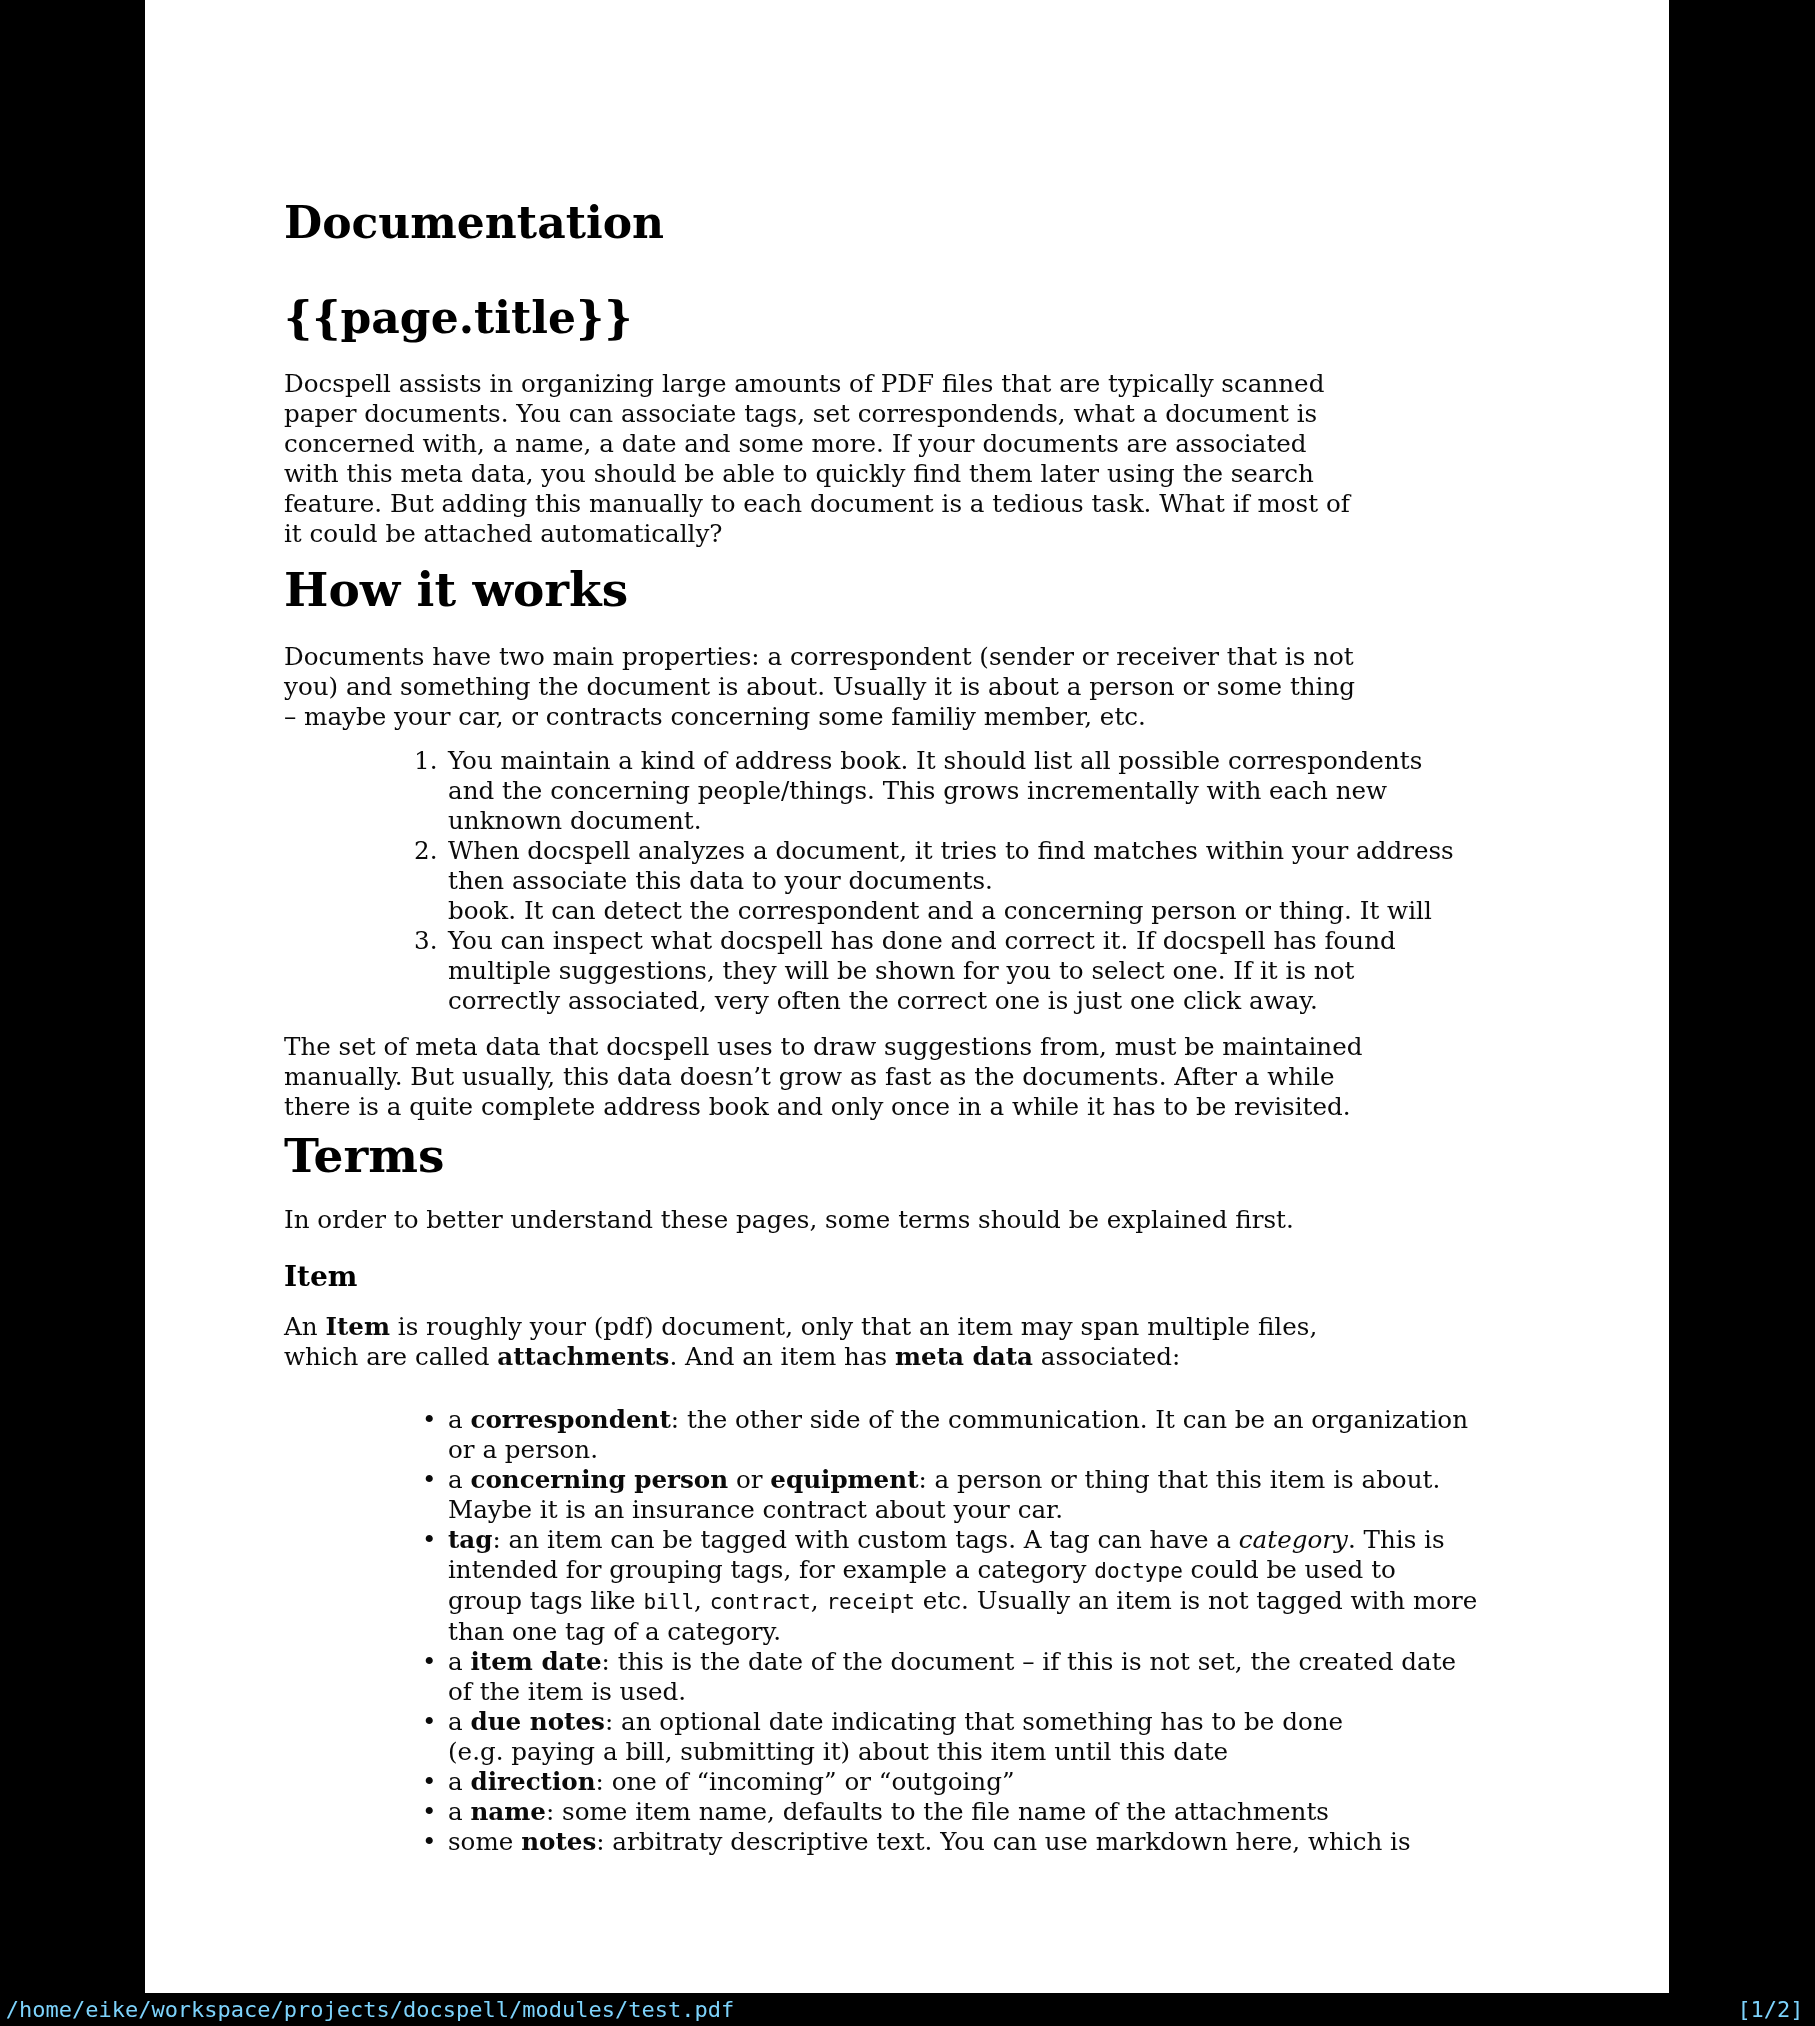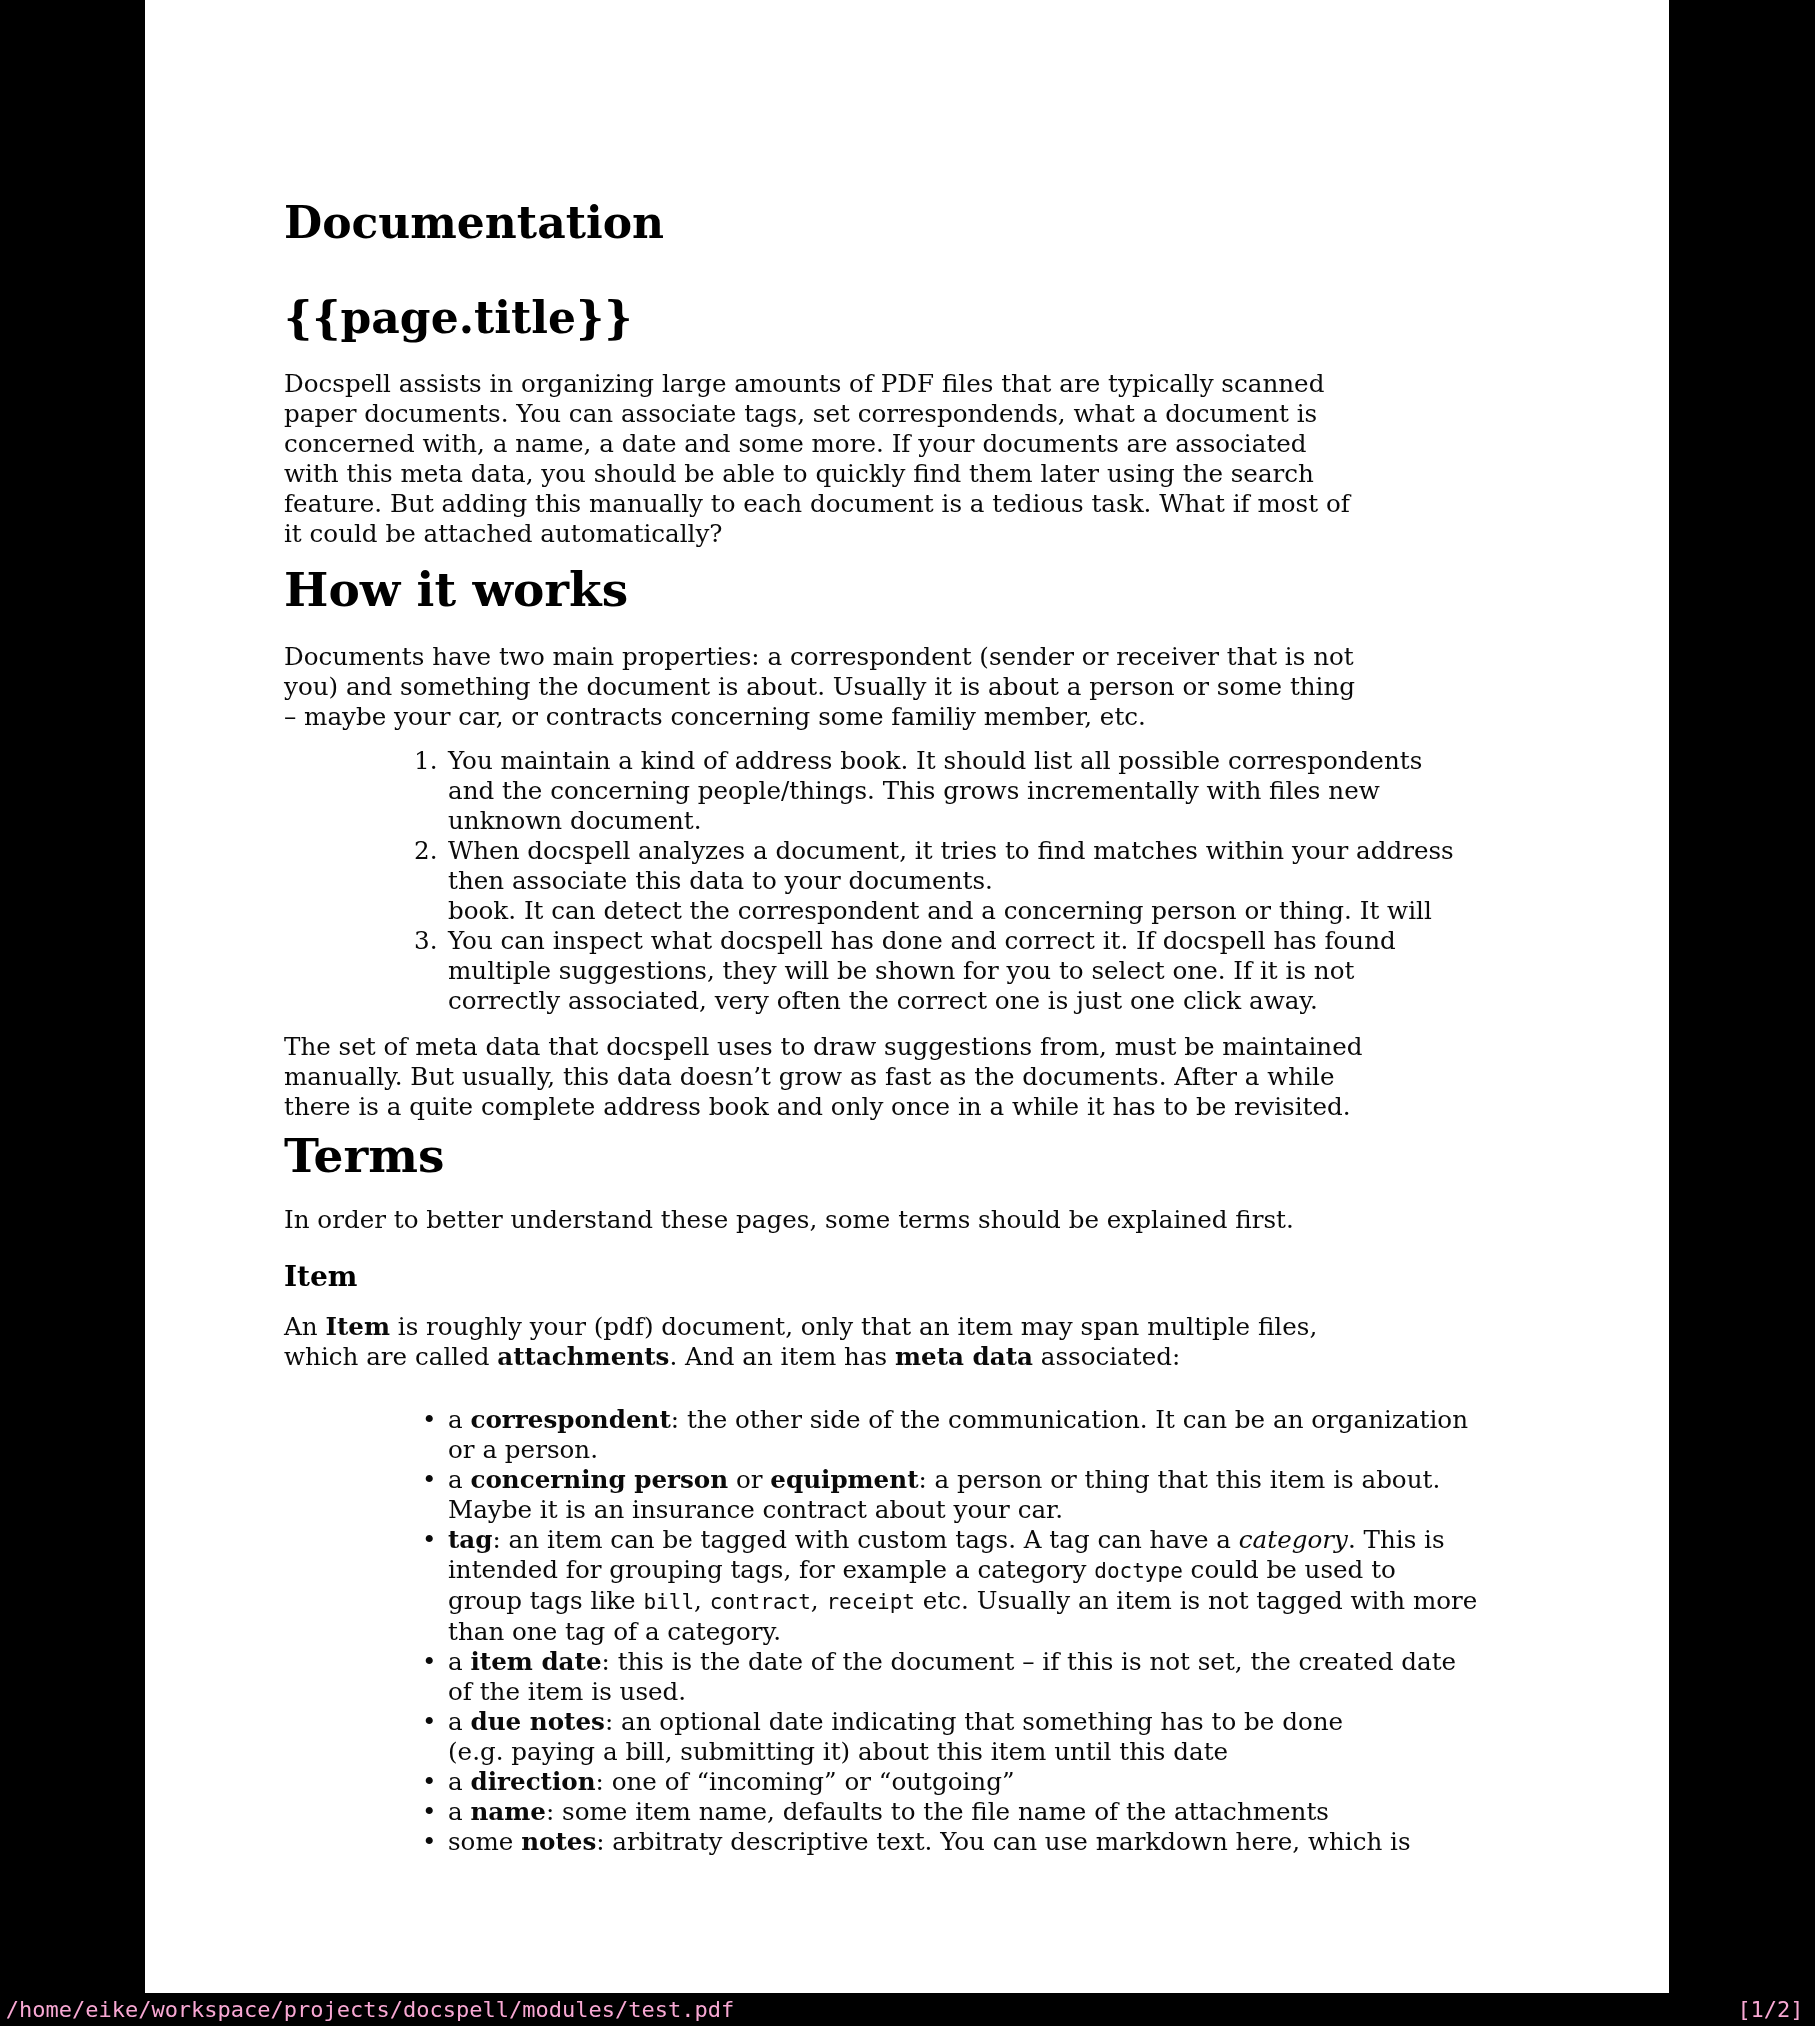--- a/index.html
+++ b/index.html
@@ -50,21 +50,21 @@
   #doc > :nth-child(8)  { margin-top: 13.2px; }
   #doc > :nth-child(9)  { margin-top: 27.4px; }
   #doc > :nth-child(10) { margin-top: 24.6px; }
   #doc > :nth-child(11) { margin-top: 17px; }
   #doc > :nth-child(12) { margin-top: 33px; }
   .statusbar {
     position: absolute;
     left: 0; bottom: 0;
     width: 100%; height: 33px;
     background: #000;
-    color: #f9a8d4;
+    color: #7dd3fc;
     font-family: "DejaVu Sans Mono", monospace;
     font-size: 22px;
     display: flex;
     justify-content: space-between;
     align-items: center;
     box-sizing: border-box;
     padding: 0 11.4px 0 5.7px;
   }
 </style>
 </head>
@@ -85,21 +85,21 @@
       <div class="hd h2">How it works</div>
       <div class="p">
         <div class="line">Documents have two main properties: a correspondent (sender or receiver that is not</div>
         <div class="line">you) and something the document is about. Usually it is about a person or some thing</div>
         <div class="line">– maybe your car, or contracts concerning some familiy member, etc.</div>
       </div>
       <div class="list ol">
         <div class="li">
           <span class="marker">1.</span>
           <div class="line">You maintain a kind of address book. It should list all possible correspondents</div>
-          <div class="line">and the concerning people/things. This grows incrementally with files new</div>
+          <div class="line">and the concerning people/things. This grows incrementally with each new</div>
           <div class="line">unknown document.</div>
         </div>
         <div class="li">
           <span class="marker">2.</span>
           <div class="line">When docspell analyzes a document, it tries to find matches within your address</div>
           <div class="line">then associate this data to your documents.</div>
           <div class="line">book. It can detect the correspondent and a concerning person or thing. It will</div>
         </div>
         <div class="li">
           <span class="marker">3.</span>

